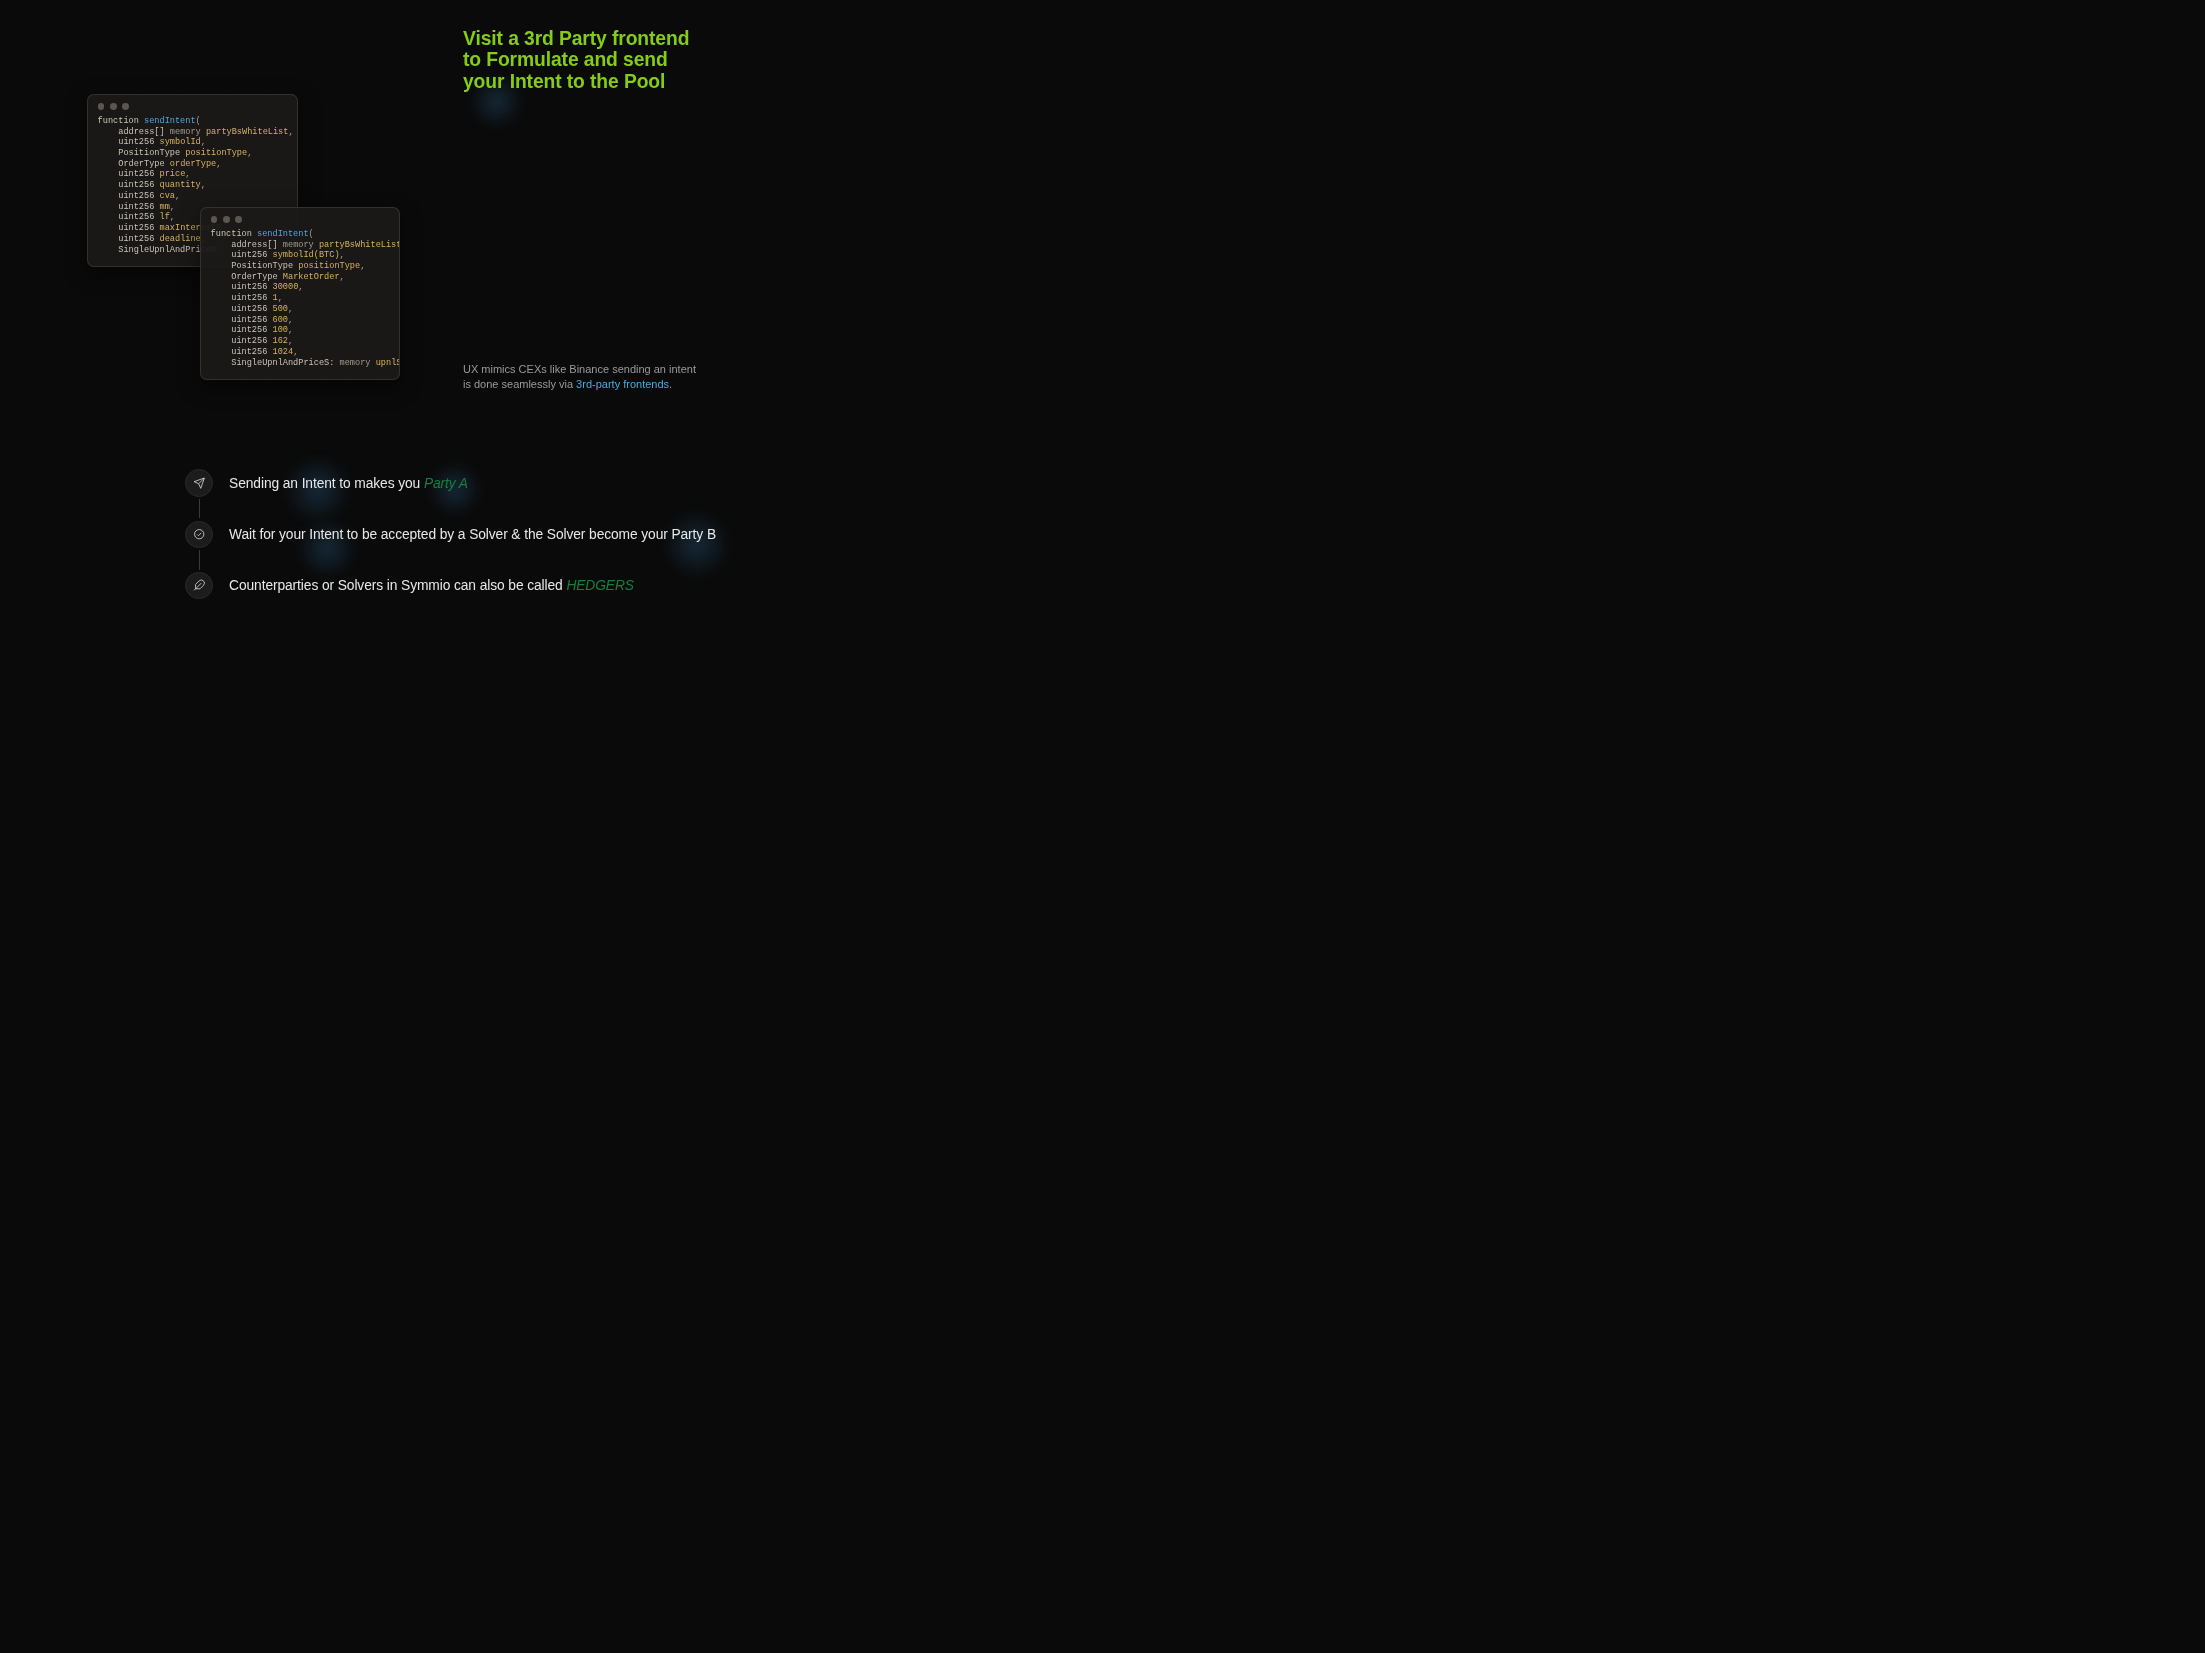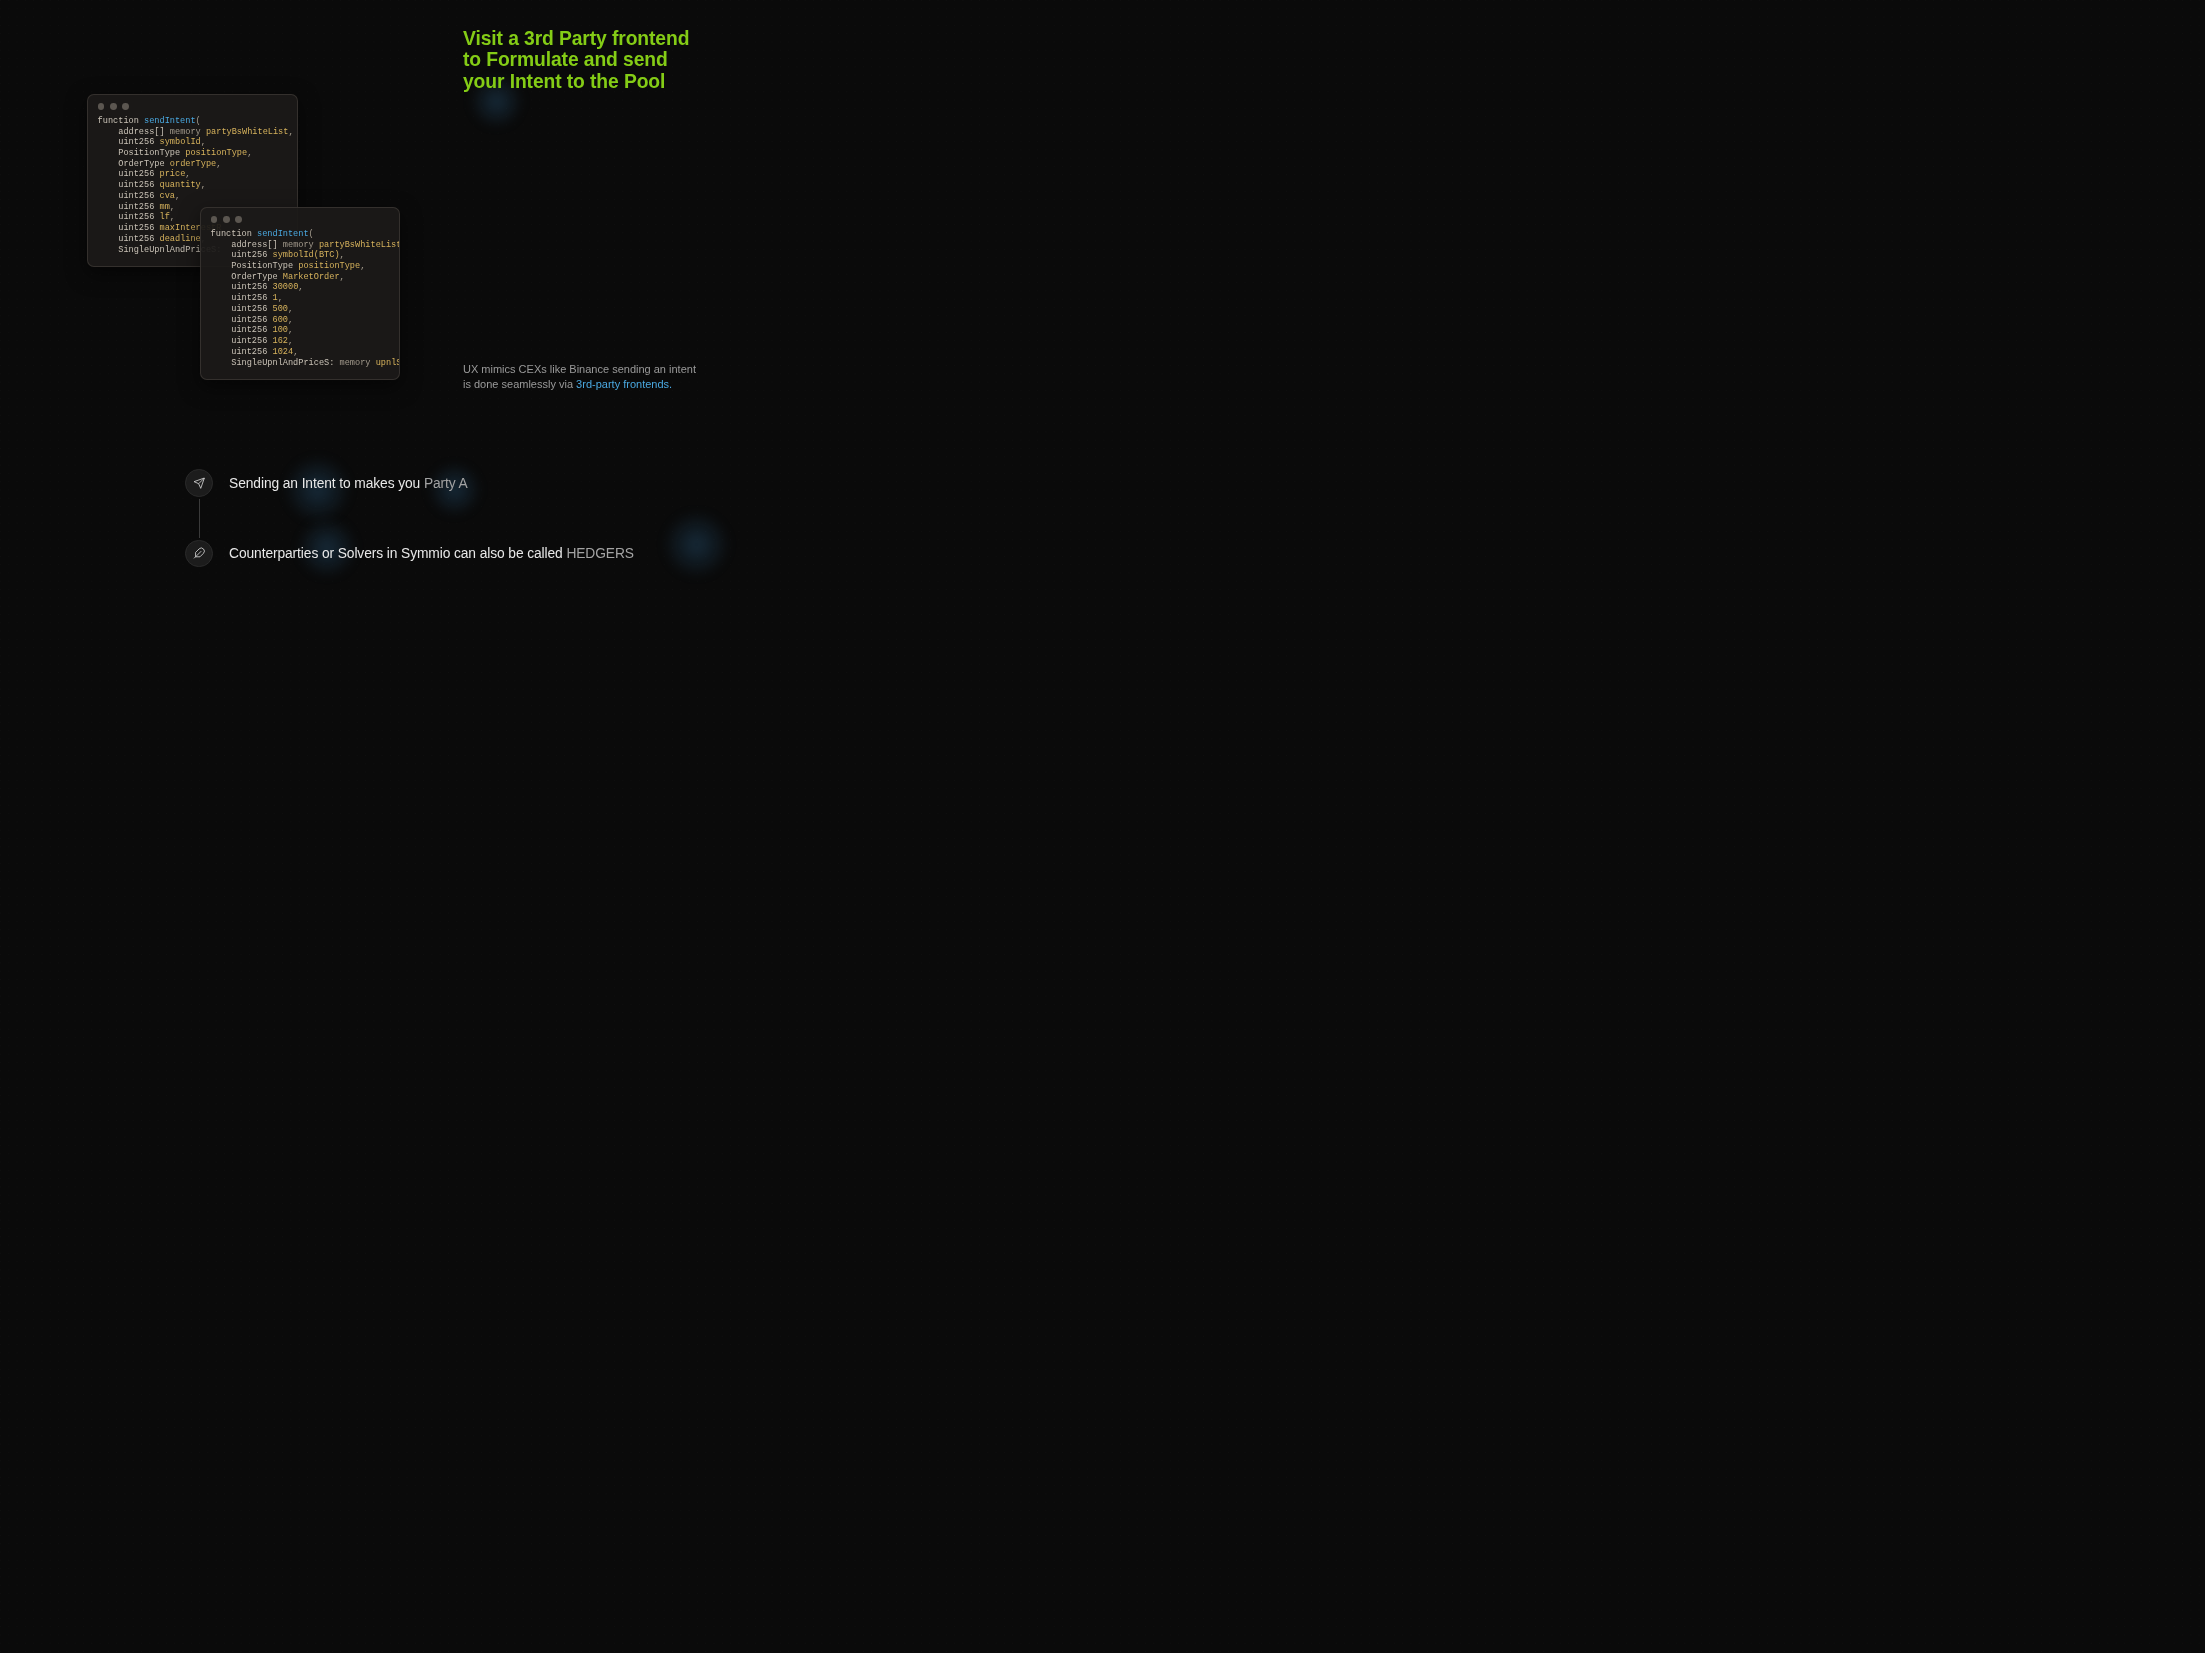--- a/index.html
+++ b/index.html
@@ -92,21 +92,21 @@
     border-radius: 50%;
     background: #1c1c1c;
     border: 0.7px solid #2a2a2a;
     display: flex;
     align-items: center;
     justify-content: center;
     flex-shrink: 0;
   }
   .step-icon svg { width: 12.4px; height: 12.4px; stroke: #d8d8d8; fill: none; stroke-width: 1.6; }
   .step-text { font-size: 13.8px; color: #e8e8e8; letter-spacing: -0.1px; }
-  .step-text .hl { color: #a3a3a3; }
+  .step-text .hl { color: #15803d; font-style: italic; }
   .connector {
     width: 0.7px; height: 19.3px;
     background: #3a3a3a;
     margin-left: 13.8px;
   }
 </style>
 </head>
 <body>
 
 <div class="glow" style="left:469px; top:74px; width:55px; height:55px;"></div>
@@ -171,20 +171,31 @@
       <svg viewBox="0 0 24 24">
           <path d="M22 2L11 13"></path>
           <path d="M22 2l-7 20-4-9-9-4 20-7z"></path>
         </svg>
     </div>
     <div class="step-text">
       <span>Sending an Intent to makes you </span><span class="hl">Party A</span><span></span>
     </div>
   </div>
   <div class="connector"></div>
+  <div class="step">
+    <div class="step-icon">
+      <svg viewBox="0 0 24 24">
+          <circle cx="12" cy="12" r="9"></circle>
+          <path d="M8 12.5l2.5 2.5L16 9.5"></path>
+        </svg>
+    </div>
+    <div class="step-text">
+      <span>Wait for your Intent to be accepted by a Solver &amp; the Solver become your Party B</span><span class="hl"></span><span></span>
+    </div>
+  </div>
   <div class="connector"></div>
   <div class="step">
     <div class="step-icon">
       <svg viewBox="0 0 24 24">
           <path d="M20.24 12.24a6 6 0 0 0-8.49-8.49L5 10.5V19h8.5l6.74-6.76z"></path>
           <line x1="16" y1="8" x2="2" y2="22"></line>
         </svg>
     </div>
     <div class="step-text">
       <span>Counterparties or Solvers in Symmio can also be called </span><span class="hl">HEDGERS</span><span></span>

